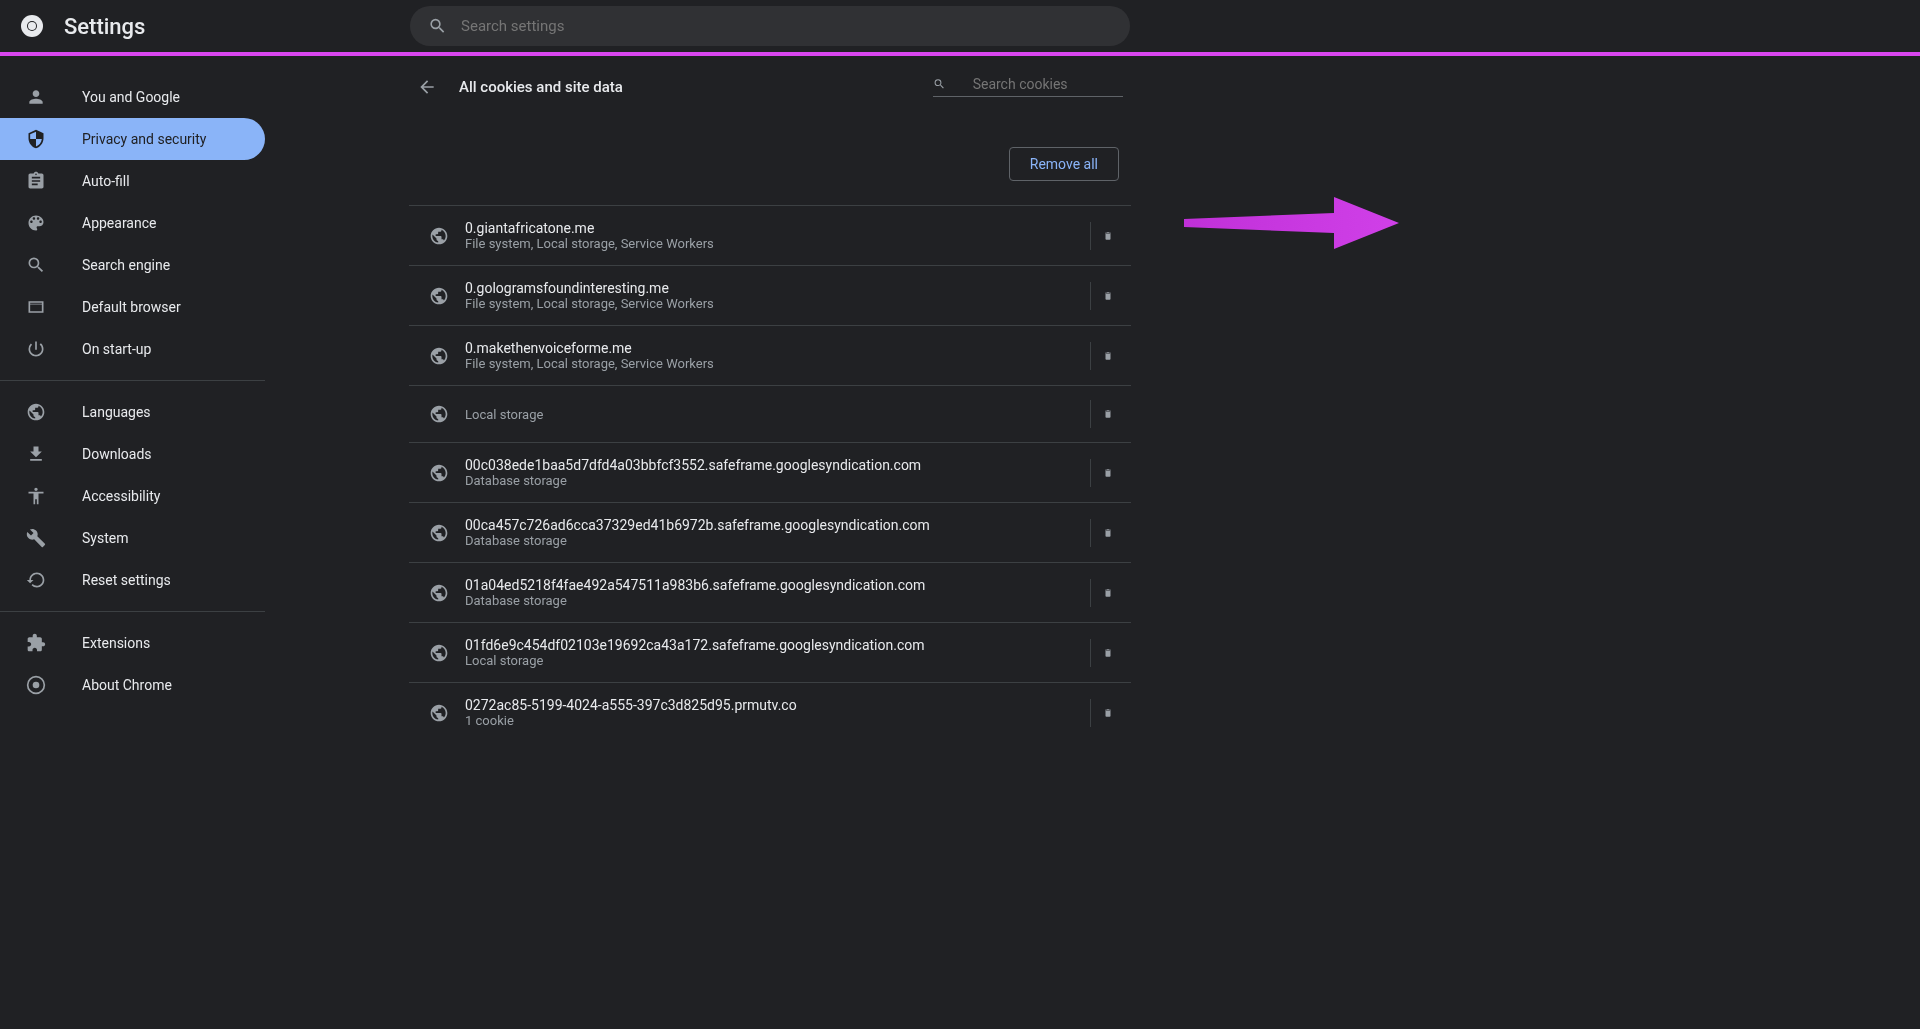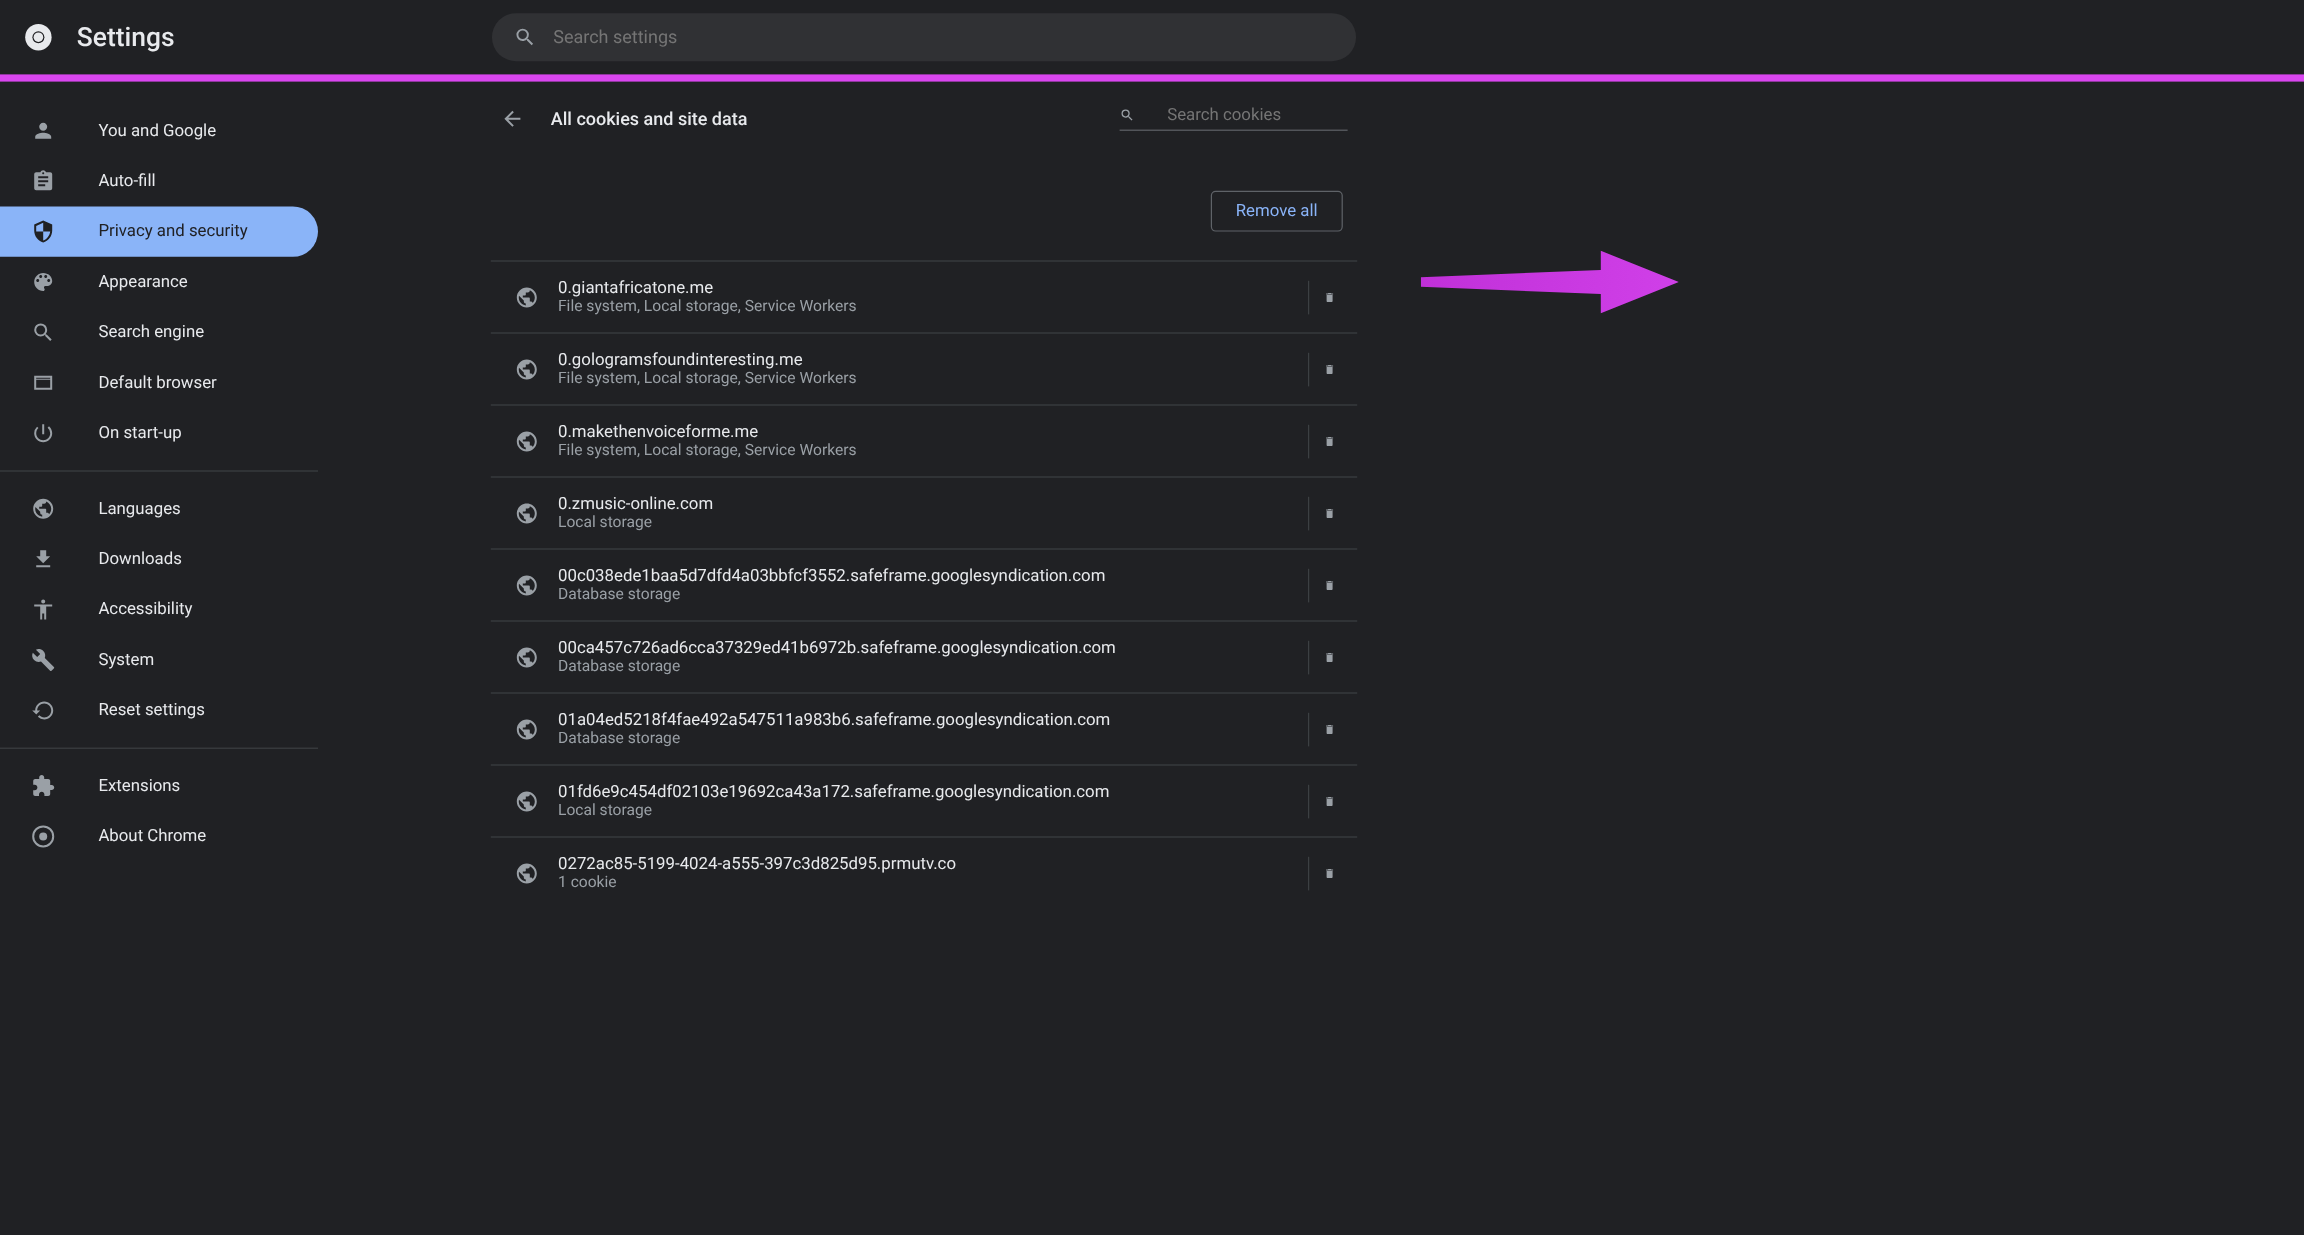--- a/index.html
+++ b/index.html
@@ -10,25 +10,25 @@
     }
     body {
       background: #202124;
       color: #e8eaed;
       width: 1920px;
       height: 1029px;
       overflow: hidden;
       position: relative;
     }
     .header {
-      height: 68px;
+      height: 56px;
       display: flex;
       align-items: center;
       padding: 1px 20px;
-      border-bottom: 6px solid #d946ef;
+      border-bottom: 4px solid #d946ef;
     }
     .header-left {
       display: flex;
       align-items: center;
       gap: 20px;
       width: 380px;
     }
     .chrome-logo {
       width: 24px;
       height: 24px;
@@ -258,32 +258,32 @@
 <div class="layout">
   <div class="sidebar">
     <div id="sidebar-group-1">
         <div class="sidebar-item">
       <svg class="sidebar-icon" viewBox="0 0 24 24">
             <path d="M12 12c2.21 0 4-1.79 4-4s-1.79-4-4-4-4 1.79-4 4 1.79 4 4 4zm0 2c-2.67 0-8 1.34-8 4v2h16v-2c0-2.66-5.33-4-8-4z"></path>
           </svg>
       <span>You and Google</span>
 
     </div>
+        <div class="sidebar-item active">
+      <svg class="sidebar-icon" viewBox="0 0 24 24">
+            <path d="M12 1L3 5v6c0 5.55 3.84 10.74 9 12 5.16-1.26 9-6.45 9-12V5l-9-4zm0 10.99h7c-.53 4.12-3.28 7.79-7 8.94V12H5V6.3l7-3.11v8.8z"></path>
+          </svg>
+      <span>Privacy and security</span>
+
+    </div>
         <div class="sidebar-item">
       <svg class="sidebar-icon" viewBox="0 0 24 24">
             <path d="M19 3h-4.18C14.4 1.84 13.3 1 12 1s-2.4.84-2.82 2H5c-1.1 0-2 .9-2 2v14c0 1.1.9 2 2 2h14c1.1 0 2-.9 2-2V5c0-1.1-.9-2-2-2zm-7 0c.55 0 1 .45 1 1s-.45 1-1 1-1-.45-1-1 .45-1 1-1zm2 14H7v-2h7v2zm3-4H7v-2h10v2zm0-4H7V7h10v2z"></path>
           </svg>
       <span>Auto-fill</span>
-
-    </div>
-        <div class="sidebar-item active">
-      <svg class="sidebar-icon" viewBox="0 0 24 24">
-            <path d="M12 1L3 5v6c0 5.55 3.84 10.74 9 12 5.16-1.26 9-6.45 9-12V5l-9-4zm0 10.99h7c-.53 4.12-3.28 7.79-7 8.94V12H5V6.3l7-3.11v8.8z"></path>
-          </svg>
-      <span>Privacy and security</span>
 
     </div>
         <div class="sidebar-item">
       <svg class="sidebar-icon" viewBox="0 0 24 24">
             <path d="M12 3c-4.97 0-9 4.03-9 9s4.03 9 9 9c.83 0 1.5-.67 1.5-1.5 0-.39-.15-.74-.39-1.01-.23-.26-.38-.61-.38-.99 0-.83.67-1.5 1.5-1.5H16c2.76 0 5-2.24 5-5 0-4.42-4.03-8-9-8zm-5.5 9c-.83 0-1.5-.67-1.5-1.5S5.67 9 6.5 9 8 9.67 8 10.5 7.33 12 6.5 12zm3-4C8.67 8 8 7.33 8 6.5S8.67 5 9.5 5s1.5.67 1.5 1.5S10.33 8 9.5 8zm5 0c-.83 0-1.5-.67-1.5-1.5S13.67 5 14.5 5s1.5.67 1.5 1.5S15.33 8 14.5 8zm3 4c-.83 0-1.5-.67-1.5-1.5S16.67 9 17.5 9s1.5.67 1.5 1.5-.67 1.5-1.5 1.5z"></path>
           </svg>
       <span>Appearance</span>
 
     </div>
         <div class="sidebar-item">
@@ -449,21 +449,20 @@
       <svg class="trash-icon" viewBox="0 0 24 24">
               <path d="M6 19c0 1.1.9 2 2 2h8c1.1 0 2-.9 2-2V7H6v12zM19 4h-3.5l-1-1h-5l-1 1H5v2h14V4z"></path>
             </svg>
     </div>
   </div>
         <div class="site-row">
     <svg class="globe-icon" viewBox="0 0 24 24">
             <path d="M12 2C6.48 2 2 6.48 2 12s4.48 10 10 10 10-4.48 10-10S17.52 2 12 2zm-1 17.93c-3.95-.49-7-3.85-7-7.93 0-.62.08-1.21.21-1.79L9 15v1c0 1.1.9 2 2 2v1.93zm6.9-2.54c-.26-.81-1-1.39-1.9-1.39h-1v-3c0-.55-.45-1-1-1H8v-2h2c.55 0 1-.45 1-1V7h2c1.1 0 2-.9 2-2v-.41c2.93 1.19 5 4.06 5 7.41 0 2.08-.8 3.97-2.1 5.39z"></path>
           </svg>
     <div class="site-info">
-      <div class="site-domain">0.zmusic-online.com</div>
       <div class="site-detail">Local storage</div>
     </div>
     <div class="site-actions">
       <svg class="chevron-icon" viewBox="0 0 24 24">
               <path d="M8 5l8 7-8 7z"></path>
             </svg>
       <div class="action-divider"></div>
       <svg class="trash-icon" viewBox="0 0 24 24">
               <path d="M6 19c0 1.1.9 2 2 2h8c1.1 0 2-.9 2-2V7H6v12zM19 4h-3.5l-1-1h-5l-1 1H5v2h14V4z"></path>
             </svg>

